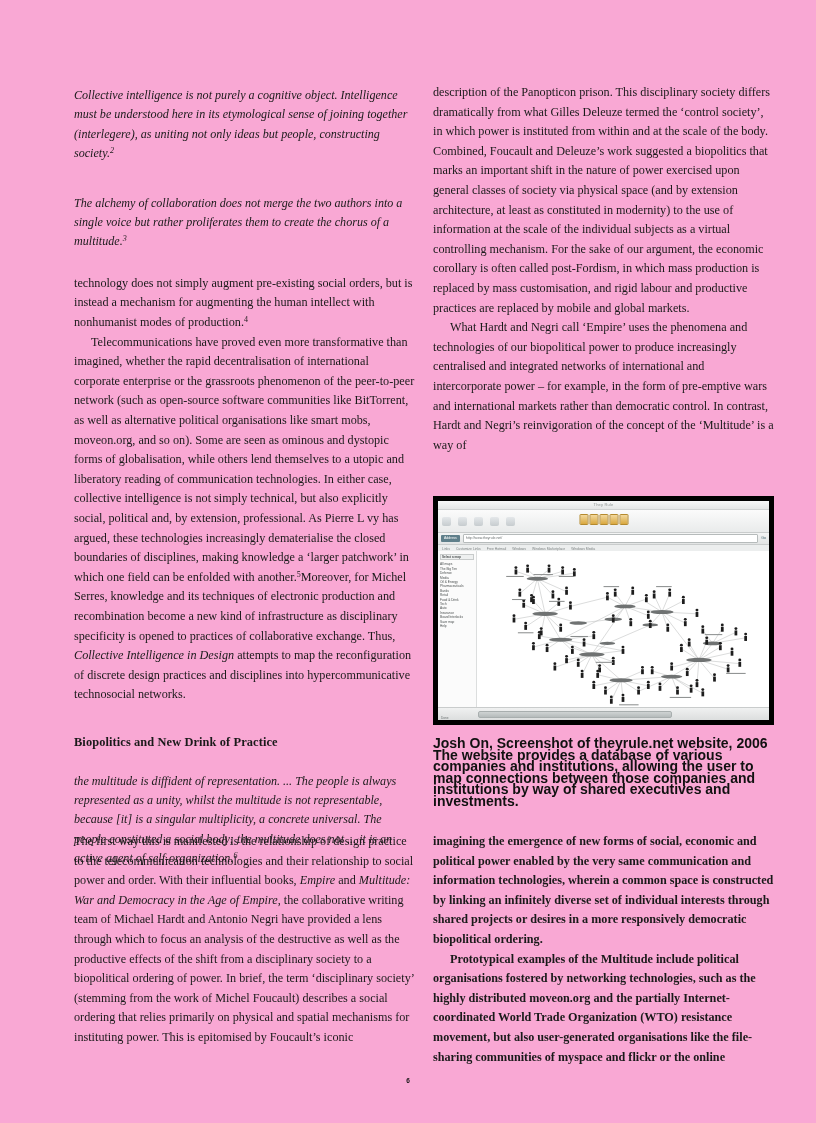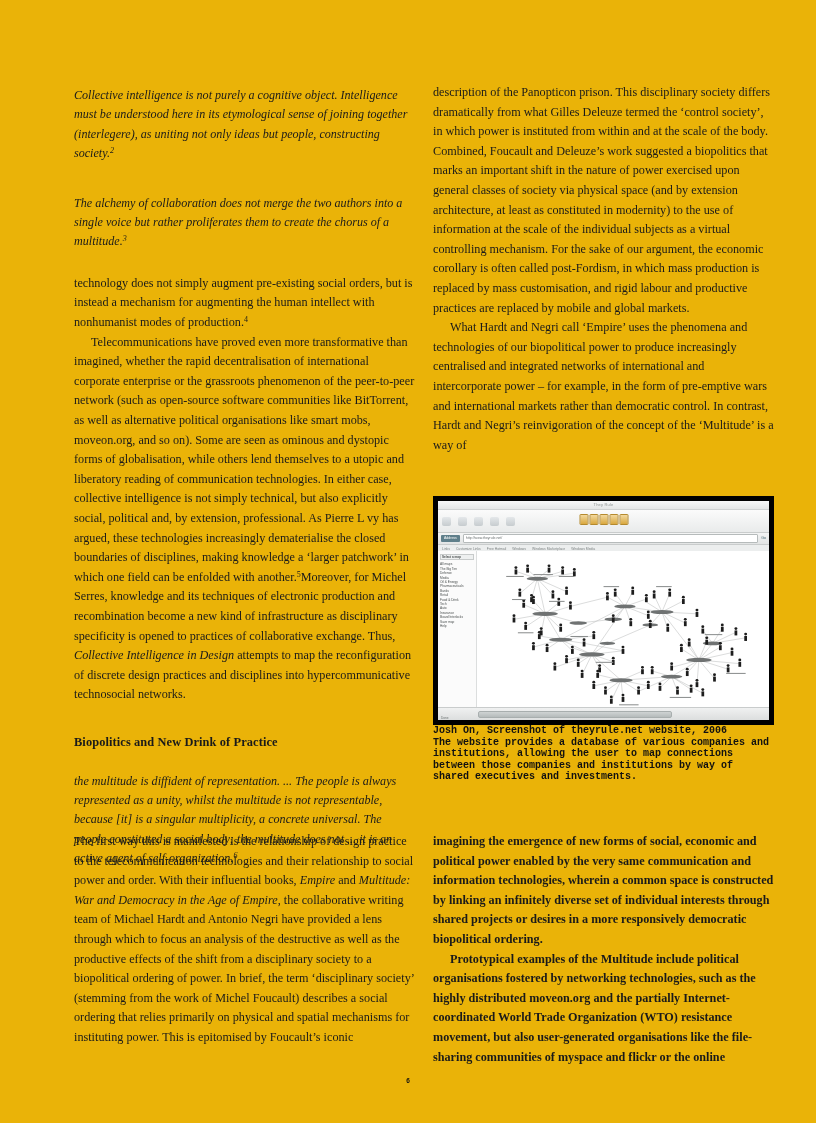--- a/index.html
+++ b/index.html
@@ -14,21 +14,21 @@
     position: relative;
     font-family: "Liberation Serif", serif;
     color: #1a1a1a;
     overflow: hidden;
   }
 
   
   .page {
     position: absolute;
     inset: 0;
-    background: #eab308;
+    background: #f9a8d4;
   }
 
   
   .col {
     position: absolute;
     width: 341px;
   }
   .col-left  { left: 74px; }
   .col-right { left: 433px; }
 
@@ -254,24 +254,24 @@
   .bw-statusbar .stxt {
     position: absolute;
     left: 3px;
     bottom: 0px;
     font-family: "Liberation Sans", sans-serif;
     font-size: 3.2px;
     color: #6f7575;
   }
 
   .caption {
-    margin-top: 0;
-    font-family: Liberation Mono, monospace;
+    margin-top: 13px;
+    font-family: Liberation Sans, sans-serif;
     font-weight: bold;
-    font-size: 10px;
+    font-size: 14px;
     line-height: 11.6px;
     color: #111111;
   }
   .caption .cap-title { display: block; }
 
   
   .folio {
     position: absolute;
     left: 0; right: 0;
     top: 1077px;

